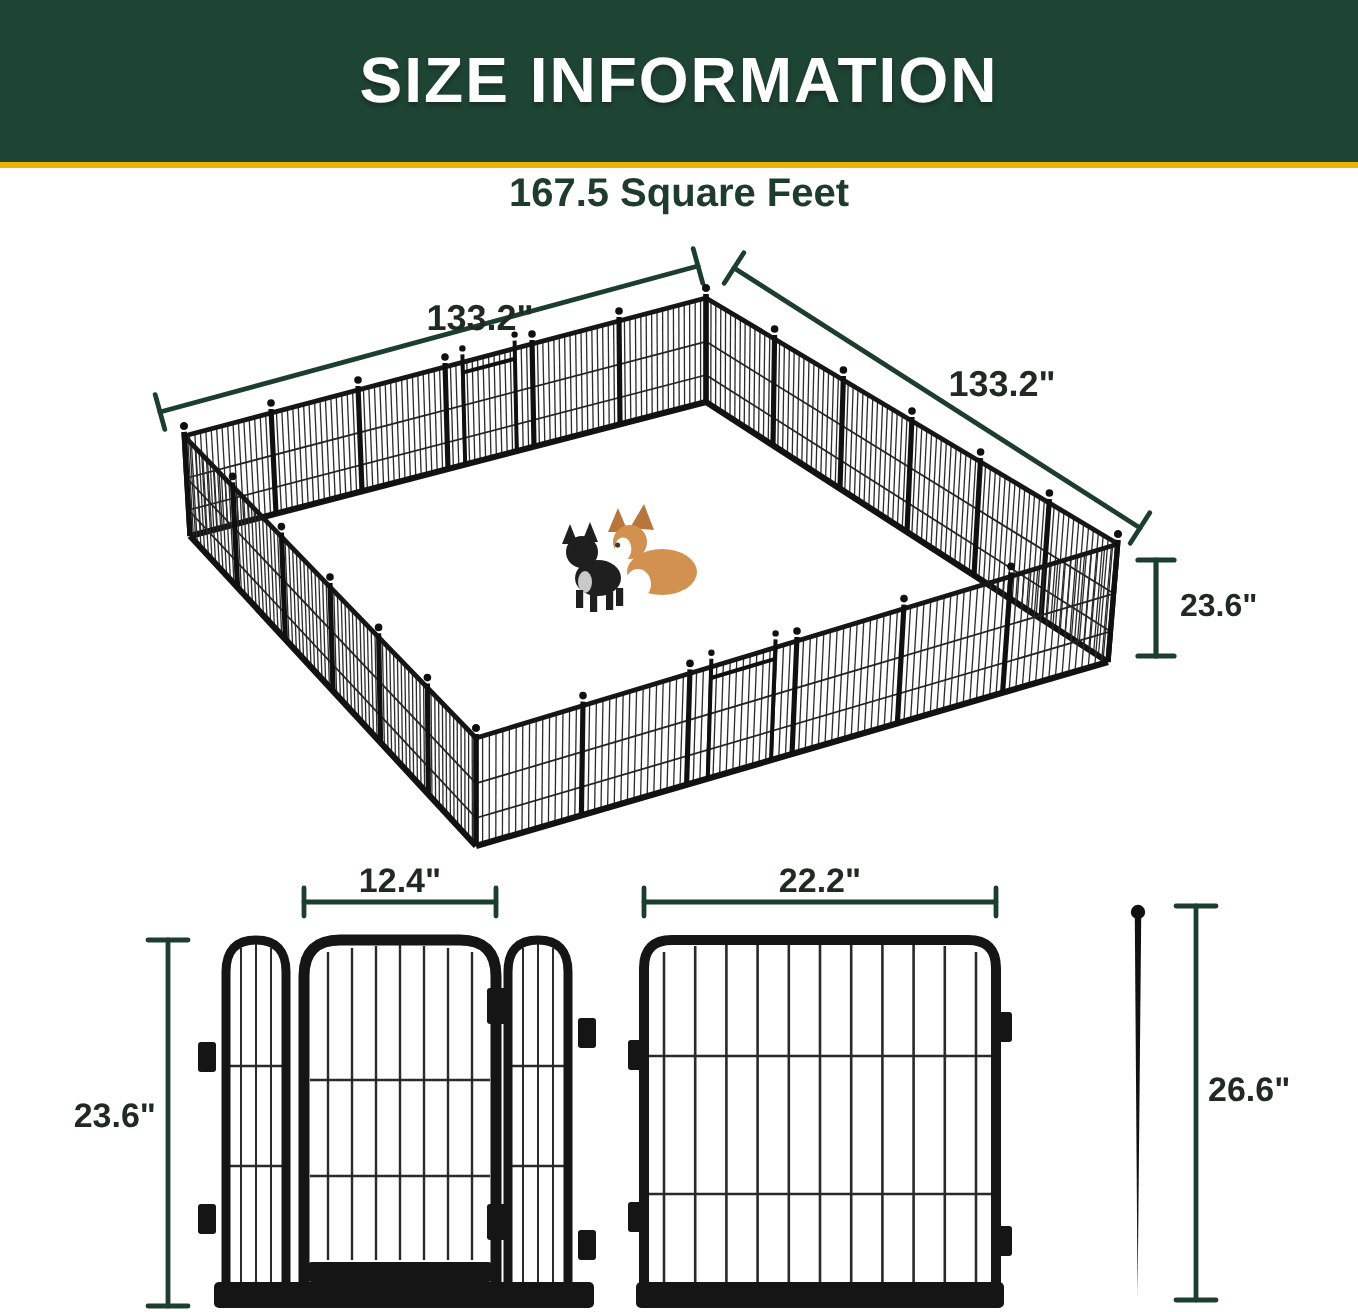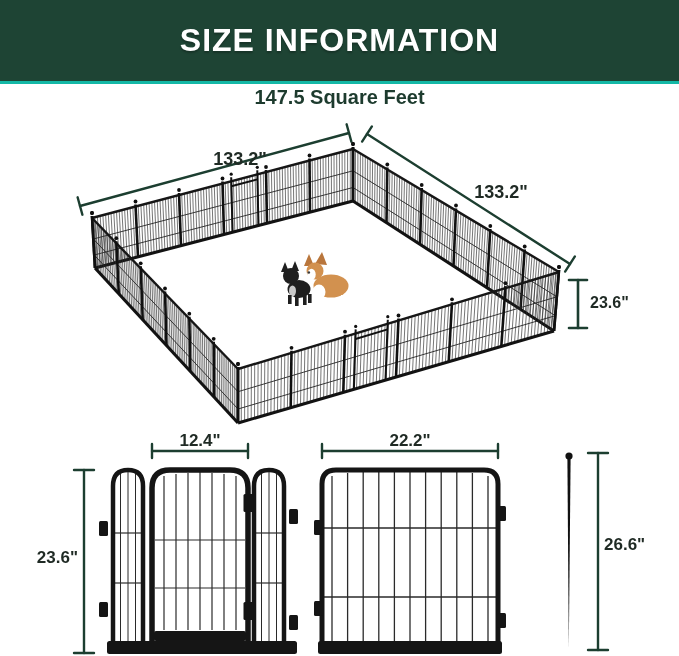--- a/index.html
+++ b/index.html
@@ -1,36 +1,36 @@
 <!DOCTYPE html>
 <html><head>
 <meta charset="utf-8">
 <style>
   html,body{margin:0;padding:0;background:#ffffff;}
   #page{position:relative;width:679px;height:656px;background:#ffffff;overflow:hidden;
         font-family:"Liberation Sans", sans-serif;}
   #banner{position:absolute;left:0;top:0;width:679px;height:81px;background:#1e4434;
-          border-bottom:3px solid #14b8a6;display:flex;align-items:center;justify-content:center;}
+          border-bottom:3px solid #eab308;display:flex;align-items:center;justify-content:center;}
   #banner h1{margin:0;color:#ffffff;font-size:32px;font-weight:bold;letter-spacing:1px;
              text-shadow:0 2px 2px rgba(0,0,0,0.25);}
   #subtitle{position:absolute;left:0;top:86px;width:679px;text-align:center;
             color:#1d3b2e;font-size:20px;font-weight:bold;}
   svg#diagram{position:absolute;left:0;top:0;}
   .dimtxt{font-family:"Liberation Sans", sans-serif;font-weight:bold;fill:#1f2a24;}
 </style>
 </head>
 <body>
 
 <div id="page">
 
   <div id="banner">
     <h1>SIZE INFORMATION</h1>
   </div>
 
-  <div id="subtitle">147.5 Square Feet</div>
+  <div id="subtitle">167.5 Square Feet</div>
 
   <svg id="diagram" width="679" height="656" viewBox="0 0 679 656">
 
     <g stroke="#1c3e30" stroke-width="2.4" stroke-linecap="round">
       <line x1="80" y1="206" x2="349" y2="133"></line>
       <line x1="82.4" y1="214.7" x2="77.6" y2="197.3"></line>
       <line x1="351.4" y1="141.7" x2="346.6" y2="124.3"></line>
     </g>
     <text class="dimtxt" x="240" y="165" font-size="18" text-anchor="middle">133.2"</text>
 

